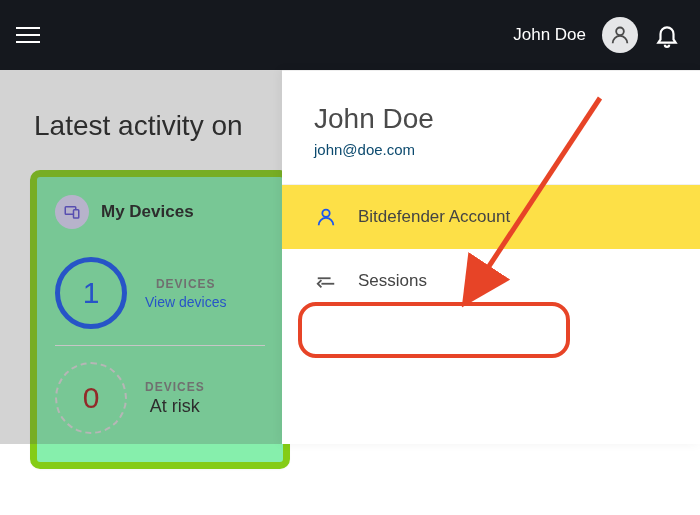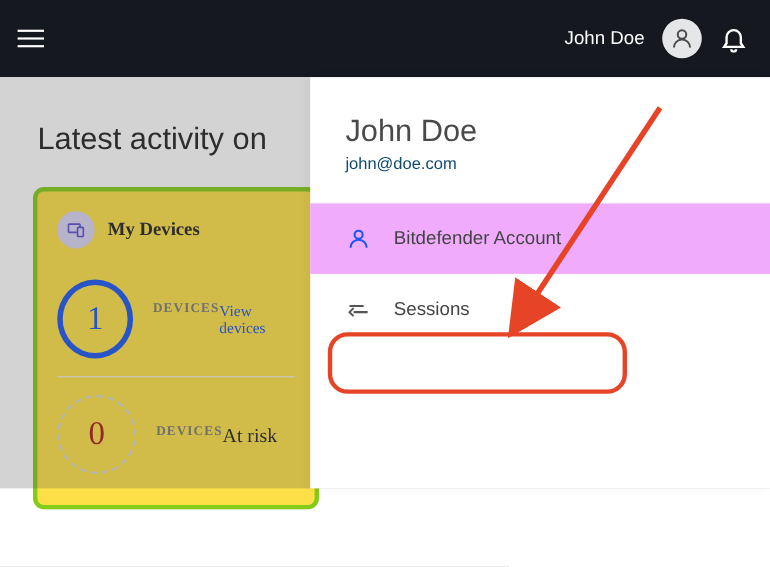--- a/index.html
+++ b/index.html
@@ -10,43 +10,43 @@
   .hamburger { width: 40px; height: 40px; display: flex; flex-direction: column; justify-content: center; gap: 5px; padding: 0 8px; cursor: pointer; }
   .hamburger span { display: block; height: 2px; background: #fff; width: 24px; }
   .top-right { display: flex; align-items: center; gap: 16px; }
   .username { color: #fff; font-size: 17px; }
   .avatar-circle { width: 36px; height: 36px; border-radius: 50%; background: #e5e6e8; display: flex; align-items: center; justify-content: center; }
   .bell { color: #fff; width: 26px; height: 26px; }
 
   .content { position: absolute; top: 70px; left: 0; right: 0; bottom: 0; padding: 30px 30px 0 30px; }
   .page-title { font-size: 28px; color: #222; font-weight: 400; margin: 10px 0 28px 4px; }
 
-  .devices-card { background: #fde047; border: 4px solid #84cc16; border-radius: 10px; width: 260px; padding: 18px 18px 12px 18px; box-shadow: 0 1px 2px rgba(0,0,0,0.03); font-family: Liberation Serif, serif; }
+  .devices-card { background: #86efac; border: 7px solid #84cc16; border-radius: 10px; width: 260px; padding: 18px 18px 12px 18px; box-shadow: 0 1px 2px rgba(0,0,0,0.03); }
   .card-header { display: flex; align-items: center; gap: 12px; margin-bottom: 18px; }
   .card-icon-wrap { width: 34px; height: 34px; border-radius: 50%; background: #dad5f5; display: flex; align-items: center; justify-content: center; }
   .card-title { font-size: 17px; font-weight: 700; color: #222; }
 
   .stat-row { display: flex; align-items: center; gap: 18px; padding: 10px 0 16px 0; }
   .stat-row + .stat-row { border-top: 1px solid #eee; padding-top: 16px; }
   .ring { width: 72px; height: 72px; border-radius: 50%; display: flex; align-items: center; justify-content: center; font-size: 30px; font-weight: 400; }
   .ring.blue { border: 5px solid #1a56ef; color: #1a56ef; }
   .ring.dashed { border: 2px dashed #d8d8d8; color: #a91c1c; }
-  .stat-text { display: flex; flex-direction: row; }
+  .stat-text { display: flex; flex-direction: column; text-align: center; }
   .stat-label { font-size: 12px; letter-spacing: 1px; color: #7b7b7b; font-weight: 600; }
   .stat-sub { font-size: 18px; color: #222; margin-top: 2px; }
   .stat-link { font-size: 14px; color: #1a56ef; margin-top: 3px; cursor: pointer; }
 
   .overlay { position: absolute; top: 70px; left: 0; right: 0; bottom: 0; background: rgba(80,80,80,0.25); z-index: 4; }
 
   .dropdown { position: absolute; top: 70px; right: 0; width: 418px; bottom: 0; background: #fff; z-index: 5; box-shadow: -2px 0 10px rgba(0,0,0,0.05); border-top: 1px solid #eee; }
   .dd-header { padding: 32px 32px 26px 32px; border-bottom: 1px solid #f0f0f0; }
   .dd-name { font-size: 28px; color: #4a4a4a; font-weight: 400; }
   .dd-email { font-size: 15px; color: #0c4a6e; margin-top: 6px; }
   .dd-item { display: flex; align-items: center; gap: 20px; padding: 20px 32px; font-size: 17px; color: #444; cursor: pointer; }
-  .dd-item.active { background: #f0abfc; }
+  .dd-item.active { background: #fde047; }
   .dd-icon { width: 24px; height: 24px; display: flex; align-items: center; justify-content: center; flex-shrink: 0; }
 
   .highlight { position: absolute; top: 302px; right: 130px; width: 272px; height: 56px; border: 4px solid #e74427; border-radius: 18px; z-index: 6; pointer-events: none; }
   .arrow-svg { position: absolute; top: 90px; right: 80px; z-index: 7; pointer-events: none; }
 </style>
 </head>
 <body>
 
 <div class="root">
   <div class="topbar">

